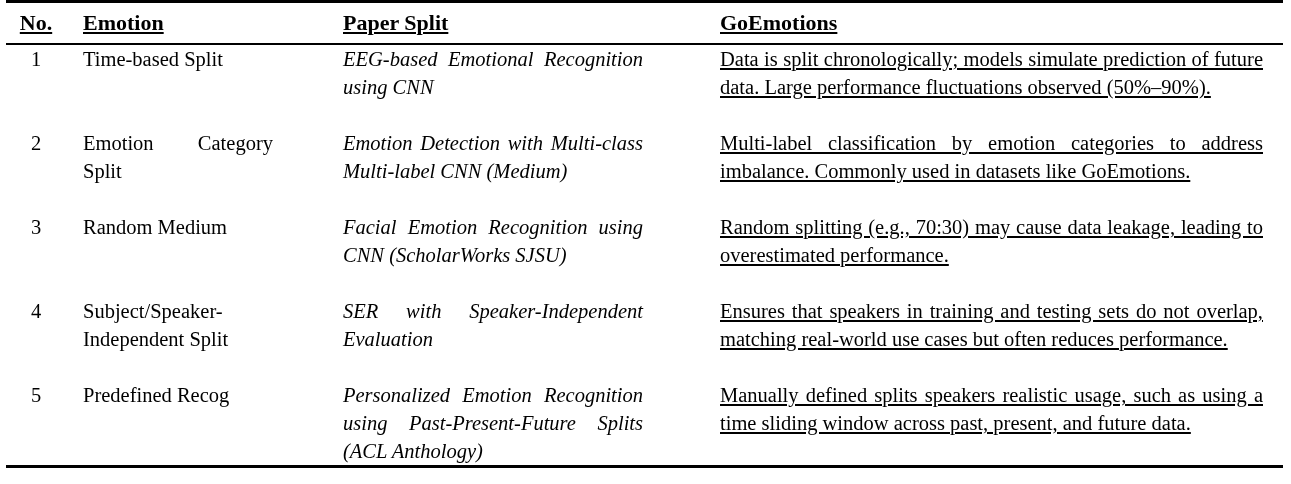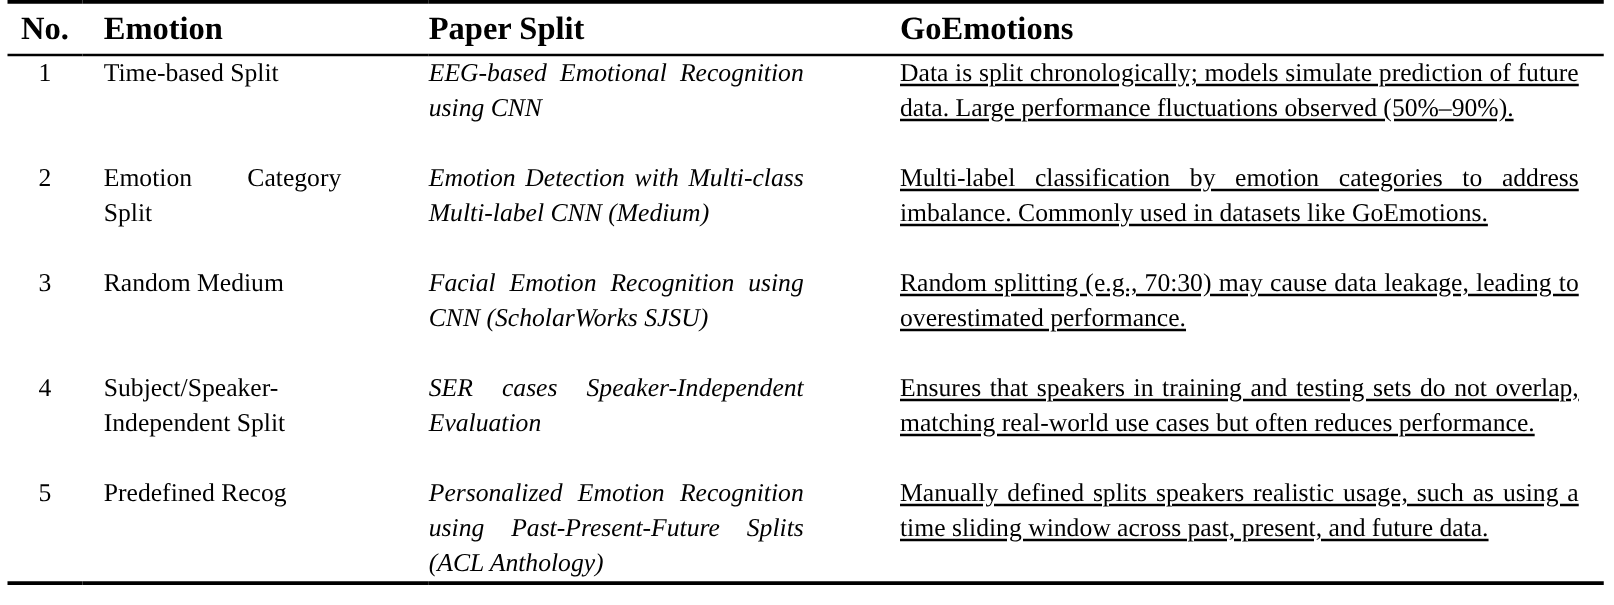--- a/index.html
+++ b/index.html
@@ -26,26 +26,27 @@
   }
   col.c-no       { width: 60px; }
   col.c-strategy { width: 277px; }
   col.c-title    { width: 377px; }
   col.c-desc     { width: 563px; }
 
   thead th {
     height: 40px;
     padding: 0;
     line-height: 40px;
-    font-size: 26px;
+    font-size: 22px;
     font-weight: bold;
     text-align: left;
     border-bottom: 2px solid #000;
     vertical-align: middle;
     white-space: nowrap;
+    text-decoration: underline;
   }
   thead th.h-no { text-align: center; }
   thead th.h-strategy { padding-left: 17px; }
 
   tbody td {
     vertical-align: top;
     height: 84px;
     padding: 0;
     font-size: 20.5px;
     line-height: 28px;
@@ -101,21 +102,21 @@
       </tr>
       <tr>
         <td class="cell-no">3</td>
         <td class="cell-strategy">Random Medium</td>
         <td class="cell-title">Facial Emotion Recognition using CNN (ScholarWorks SJSU)</td>
         <td class="cell-desc">Random splitting (e.g., 70:30) may cause data leakage, leading to overestimated performance.</td>
       </tr>
       <tr>
         <td class="cell-no">4</td>
         <td class="cell-strategy">Subject/Speaker-Independent Split</td>
-        <td class="cell-title">SER cases Speaker-Independent Evaluation</td>
+        <td class="cell-title">SER with Speaker-Independent Evaluation</td>
         <td class="cell-desc">Ensures that speakers in training and testing sets do not overlap, matching real-world use cases but often reduces performance.</td>
       </tr>
       <tr>
         <td class="cell-no">5</td>
         <td class="cell-strategy">Predefined Recog</td>
         <td class="cell-title">Personalized Emotion Recog­nition using Past-Present-Future Splits (ACL Anthology)</td>
         <td class="cell-desc">Manually defined splits speakers realistic usage, such as using a time sliding window across past, present, and future data.</td>
       </tr>
     </tbody>
   </table>

